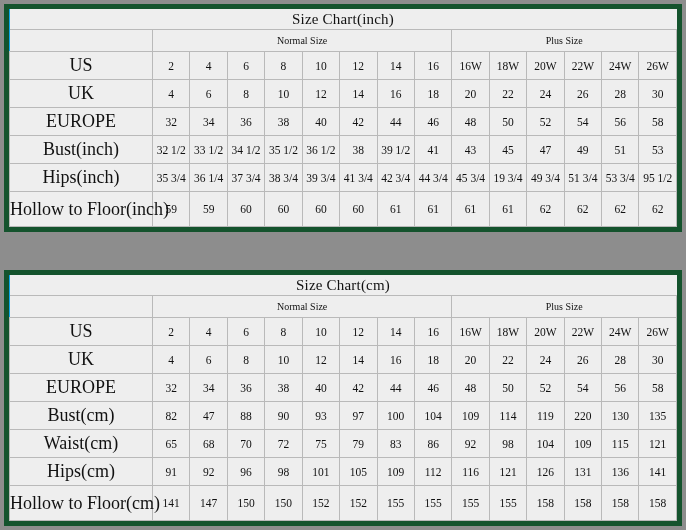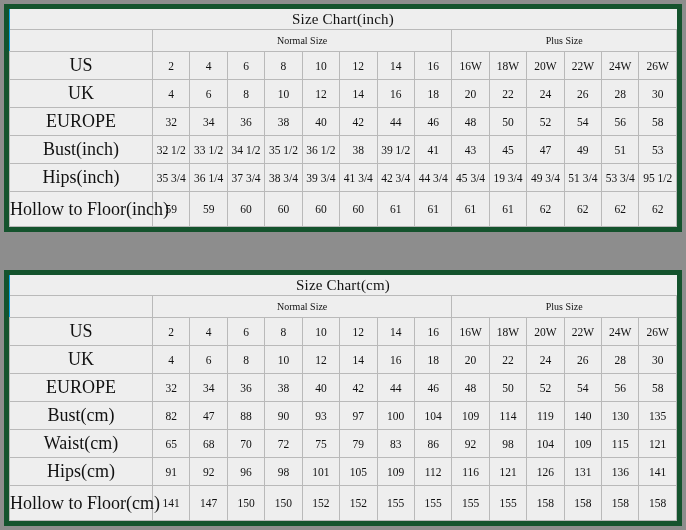--- a/index.html
+++ b/index.html
@@ -267,21 +267,21 @@
           <td class="datacell">47</td>
           <td class="datacell">88</td>
           <td class="datacell">90</td>
           <td class="datacell">93</td>
           <td class="datacell">97</td>
           <td class="datacell">100</td>
           <td class="datacell">104</td>
           <td class="datacell">109</td>
           <td class="datacell">114</td>
           <td class="datacell">119</td>
-          <td class="datacell">140</td>
+          <td class="datacell">220</td>
           <td class="datacell">130</td>
           <td class="datacell">135</td>
         </tr>
         <tr>
           <td class="rowlabel">Waist(cm)</td>
           <td class="datacell">65</td>
           <td class="datacell">68</td>
           <td class="datacell">70</td>
           <td class="datacell">72</td>
           <td class="datacell">75</td>

